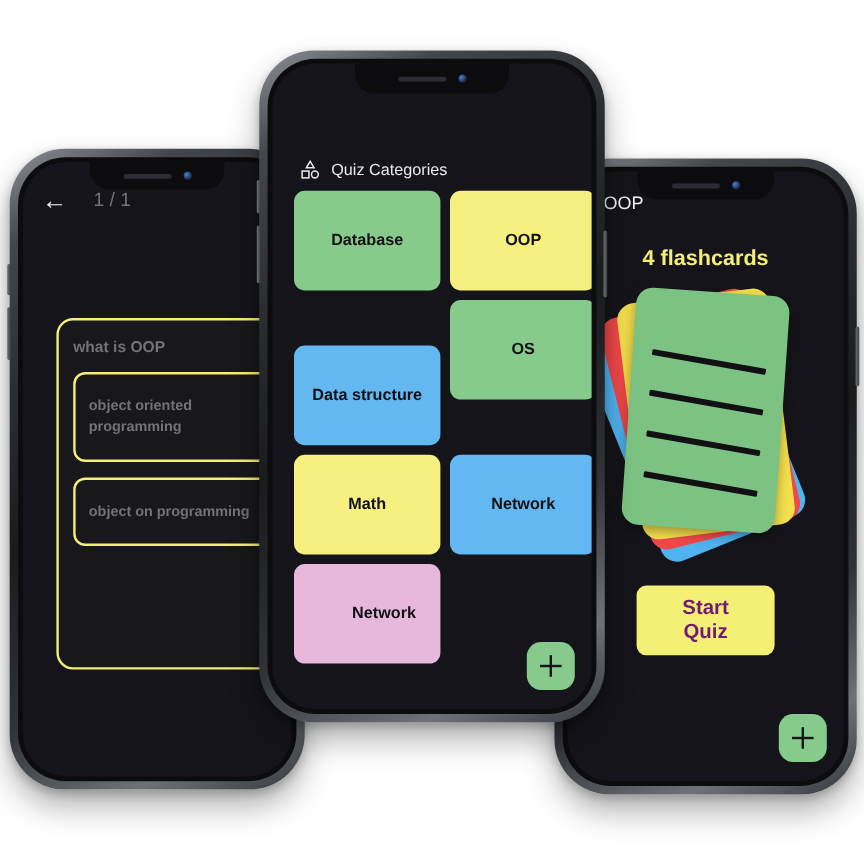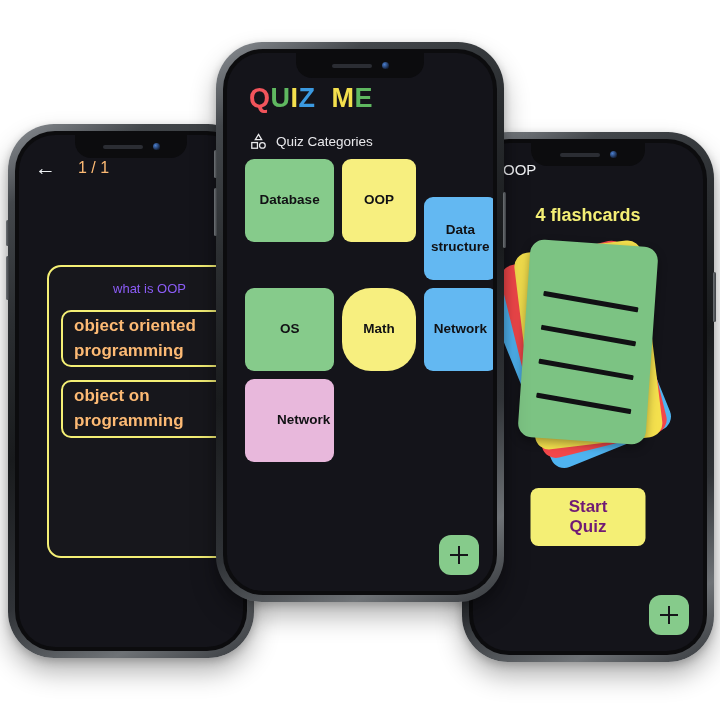--- a/index.html
+++ b/index.html
@@ -95,21 +95,21 @@
     font-size: 13.5px;
     font-weight: 400;
   }
   .shapes-icon { width: 17px; height: 17px; display: block; }
 
   .grid {
     position: absolute;
     left: 18px; top: 106px;
     width: 252px;
     display: grid;
-    grid-template-columns: 1fr 1fr 1fr;
+    grid-template-columns: 1fr 1fr;
     gap: 8px;
   }
   .tile {
     height: 83px;
     border-radius: 9px;
     display: flex; align-items: center; justify-content: center;
     color: #111114;
     font-size: 13.5px;
     font-weight: 700;
     text-align: center;
@@ -151,49 +151,48 @@
     left: 16px; top: 22px;
     display: flex; align-items: center; gap: 22px;
     z-index: 5;
   }
   .back-arrow {
     color: #eceff2;
     font-size: 21px;
     line-height: 1;
   }
   .counter {
-    color: #fdba74;
+    color: #737373;
     font-size: 16px;
     font-weight: 400;
   }
 
   .qcard {
     position: absolute;
     left: 28px; top: 130px;
     width: 205px; height: 293px;
     border: 2.5px solid #f4ef75;
     border-radius: 14px;
     background: #17171c;
     padding: 14px 12px;
   }
   .qtext {
-    color: #8b5cf6;
+    color: #737373;
     font-size: 13px;
-    font-weight: 400;
-    text-align: center;
+    font-weight: 700;
     margin-bottom: 14px;
   }
   .answer {
     border: 2.5px solid #f4ef75;
     border-radius: 10px;
     background: #17171c;
-    padding: 2px 11px;
+    padding: 18px 11px;
     margin-bottom: 13px;
-    color: #fdba74;
-    font-size: 17px;
+    color: #737373;
+    font-size: 12px;
     font-weight: 700;
     line-height: 1.45;
   }
 
   
   #phone-right {
     left: 462px; top: 132px;
     width: 252px; height: 530px;
     z-index: 10;
   }
@@ -324,37 +323,36 @@
     <div class="btn-nub" style="left:-2px; top:108px; width:3px; height:28px;"></div>
     <div class="btn-nub" style="left:-2px; top:146px; width:3px; height:48px;"></div>
     <div class="btn-nub" style="right:-2px; top:150px; width:3px; height:56px;"></div>
     <div class="phone-inner">
       <div class="screen">
         <div class="notch">
           <div class="speaker"></div>
           <div class="camera"></div>
         </div>
 
-        <div class="logo" id="app-logo"><span style="color: rgb(242, 84, 91);">Q</span><span style="color: rgb(95, 184, 96);">U</span><span style="color: rgb(244, 224, 77);">I</span><span style="color: rgb(59, 154, 225);">Z</span><span style="color: rgb(255, 255, 255);">&nbsp;&nbsp;</span><span style="color: rgb(244, 224, 77);">M</span><span style="color: rgb(95, 184, 96);">E</span></div>
 
         <div class="cat-head">
           <svg class="shapes-icon" viewBox="0 0 24 24">
             <polygon points="12,2 16.5,9.5 7.5,9.5" fill="none" stroke="#e9e9ec" stroke-width="1.8"></polygon>
             <rect x="2.5" y="13.5" width="8" height="8" fill="none" stroke="#e9e9ec" stroke-width="1.8"></rect>
             <circle cx="17.5" cy="17.5" r="4" fill="none" stroke="#e9e9ec" stroke-width="1.8"></circle>
           </svg>
           <span class="label">Quiz Categories</span>
         </div>
 
         <div class="grid" id="category-grid">
             <div class="tile" style="background: rgb(134, 203, 139);">Database</div>
             <div class="tile" style="background: rgb(247, 239, 127);">OOP</div>
             <div class="tile" style="background: rgb(99, 184, 242); margin-top: 38px;">Data structure</div>
             <div class="tile" style="background: rgb(134, 203, 139);">OS</div>
-            <div class="tile" style="background: rgb(247, 239, 127); border-radius: 29px;">Math</div>
+            <div class="tile" style="background: rgb(247, 239, 127);">Math</div>
             <div class="tile" style="background: rgb(99, 184, 242);">Network</div>
             <div class="tile" style="background: rgb(232, 184, 220); padding-left: 32px;">Network</div>
           </div>
 
         <div class="fab" id="fab-center">
           <span class="fab-plus"></span>
         </div>
       </div>
     </div>
   </div>

